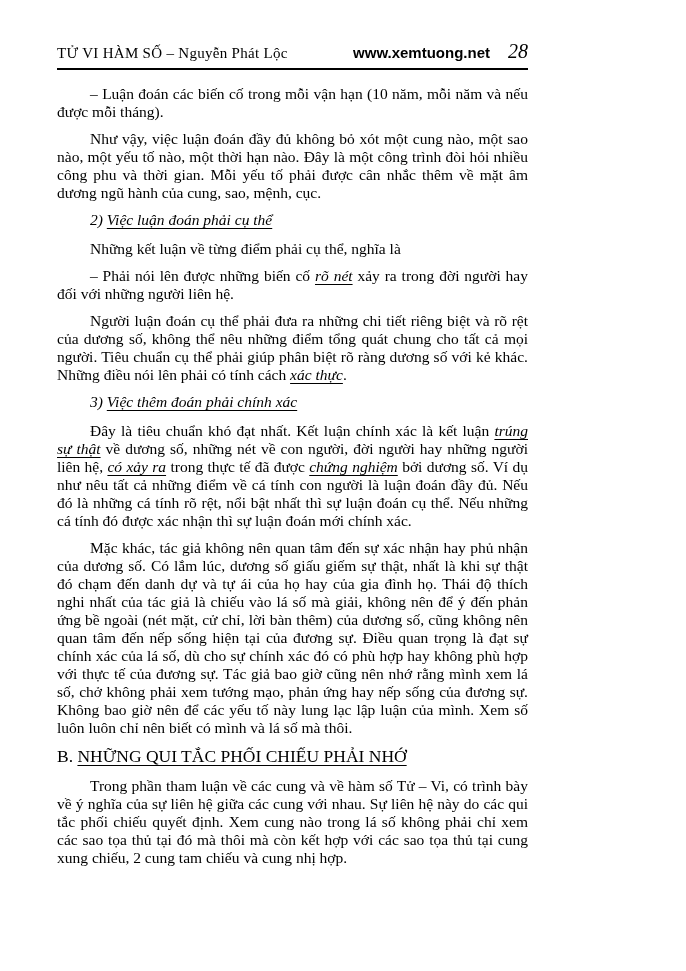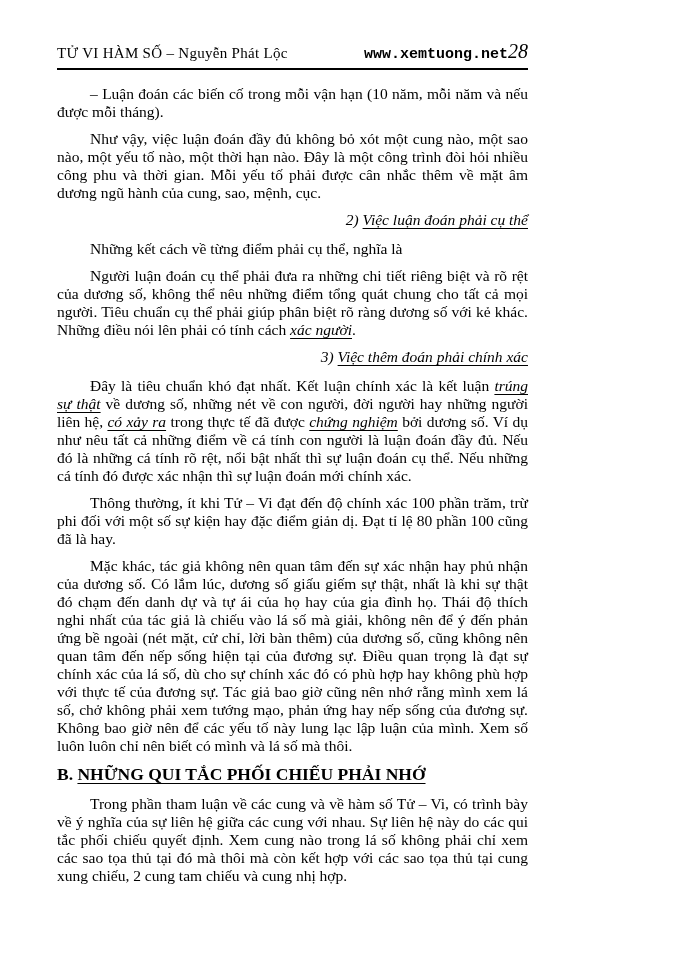--- a/index.html
+++ b/index.html
@@ -26,56 +26,56 @@
   }
   .header-title {
     font-size: 15px;
     letter-spacing: 0.3px;
     white-space: nowrap;
   }
   .header-right {
     white-space: nowrap;
   }
   .site-url {
-    font-family: Liberation Mono, monospace;
+    font-family: Liberation Sans, sans-serif;
     font-weight: bold;
     font-size: 15px;
   }
   .page-num {
     font-family: "Liberation Serif", serif;
     font-style: italic;
     font-size: 20px;
-    margin-left: 0;
+    margin-left: 18px;
   }
   .header-rule {
     border: none;
     border-top: 2px solid #000000;
     margin: 5px 0 0 0;
   }
   .body-text {
     margin-top: 15px;
     font-size: 15.5px;
     line-height: 18px;
     text-align: justify;
   }
   .para {
     margin: 4px 0 9px 0;
     text-indent: 33px;
   }
   .subheading {
     margin: 2px 0 11px 0;
     text-indent: 33px;
     font-style: italic;
-    text-align: right;
+    text-align: left;
   }
   .section-heading {
     margin: 4px 0 10px 0;
     font-size: 17.5px;
     line-height: 21px;
-    font-weight: bold;
+    font-weight: normal;
     text-align: left;
   }
   .u {
     text-decoration: underline;
     text-underline-offset: 3px;
   }
   .em-iu {
     font-style: italic;
     text-decoration: underline;
     text-underline-offset: 3px;
@@ -94,32 +94,32 @@
   <hr class="header-rule">
 
   <main class="body-text">
 
     <p class="para"><span>– Luận đoán các biến cố trong mỗi vận hạn (10 năm, mỗi năm và nếu được mỗi tháng).</span></p>
 
     <p class="para"><span>Như vậy, việc luận đoán đầy đủ không bỏ xót một cung nào, một sao nào, một yếu tố nào, một thời hạn nào. Đây là một công trình đòi hỏi nhiều công phu và thời gian. Mỗi yếu tố phải được cân nhắc thêm về mặt âm dương ngũ hành của cung, sao, mệnh, cục.</span></p>
 
     <p class="subheading"><span>2) </span><span class="u">Việc luận đoán phải cụ thể</span></p>
 
-    <p class="para"><span>Những kết cách về từng điểm phải cụ thể, nghĩa là</span></p>
+    <p class="para"><span>Những kết luận về từng điểm phải cụ thể, nghĩa là</span></p>
 
 
+    <p class="para"><span>– Phải nói lên được những biến cố </span><span class="em-iu">rõ nét</span><span> xảy ra trong đời người hay đối với những người liên hệ.</span></p>
 
-    <p class="para"><span>Người luận đoán cụ thể phải đưa ra những chi tiết riêng biệt và rõ rệt của dương số, không thể nêu những điểm tổng quát chung cho tất cả mọi người. Tiêu chuẩn cụ thể phải giúp phân biệt rõ ràng dương số với kẻ khác. Những điều nói lên phải có tính cách </span><span class="em-iu">xác người</span><span>.</span></p>
+    <p class="para"><span>Người luận đoán cụ thể phải đưa ra những chi tiết riêng biệt và rõ rệt của dương số, không thể nêu những điểm tổng quát chung cho tất cả mọi người. Tiêu chuẩn cụ thể phải giúp phân biệt rõ ràng dương số với kẻ khác. Những điều nói lên phải có tính cách </span><span class="em-iu">xác thực</span><span>.</span></p>
 
     <p class="subheading"><span>3) </span><span class="u">Việc thêm đoán phải chính xác</span></p>
 
     <p class="para"><span>Đây là tiêu chuẩn khó đạt nhất. Kết luận chính xác là kết luận </span><span class="em-iu">trúng sự thật</span><span> về dương số, những nét về con người, đời người hay những người liên hệ, </span><span class="em-iu">có xảy ra</span><span> trong thực tế đã được </span><span class="em-iu">chứng nghiệm</span><span> bởi dương số. Ví dụ như nêu tất cả những điểm về cá tính con người là luận đoán đầy đủ. Nếu đó là những cá tính rõ rệt, nổi bật nhất thì sự luận đoán cụ thể. Nếu những cá tính đó được xác nhận thì sự luận đoán mới chính xác.</span></p>
 
 
-    <p class="para"><span>Thông thường, ít khi Tử – Vi đạt đến độ chính xác 100 phần trăm, trừ phi đối với một số sự kiện hay đặc điểm giản dị. Đạt tỉ lệ 80 phần 100 cũng đã là hay.</span></p>
 
     <p class="para"><span>Mặc khác, tác giả không nên quan tâm đến sự xác nhận hay phủ nhận của dương số. Có lắm lúc, dương số giấu giếm sự thật, nhất là khi sự thật đó chạm đến danh dự và tự ái của họ hay của gia đình họ. Thái độ thích nghi nhất của tác giả là chiếu vào lá số mà giải, không nên để ý đến phản ứng bề ngoài (nét mặt, cử chỉ, lời bàn thêm) của dương số, cũng không nên quan tâm đến nếp sống hiện tại của đương sự. Điều quan trọng là đạt sự chính xác của lá số, dù cho sự chính xác đó có phù hợp hay không phù hợp với thực tế của đương sự. Tác giả bao giờ cũng nên nhớ rằng mình xem lá số, chở không phải xem tướng mạo, phản ứng hay nếp sống của đương sự. Không bao giờ nên để các yếu tố này lung lạc lập luận của mình. Xem số luôn luôn chỉ nên biết có mình và lá số mà thôi.</span></p>
 
     <h2 class="section-heading"><span>B. </span><span class="u">NHỮNG QUI TẮC PHỐI CHIẾU PHẢI NHỚ</span></h2>
 
     <p class="para"><span>Trong phần tham luận về các cung và về hàm số Tử – Vi, có trình bày về ý nghĩa của sự liên hệ giữa các cung với nhau. Sự liên hệ này do các qui tắc phối chiếu quyết định. Xem cung nào trong lá số không phải chỉ xem các sao tọa thủ tại đó mà thôi mà còn kết hợp với các sao tọa thủ tại cung xung chiếu, 2 cung tam chiếu và cung nhị hợp.</span></p>
 
 
   </main>
 </div>

